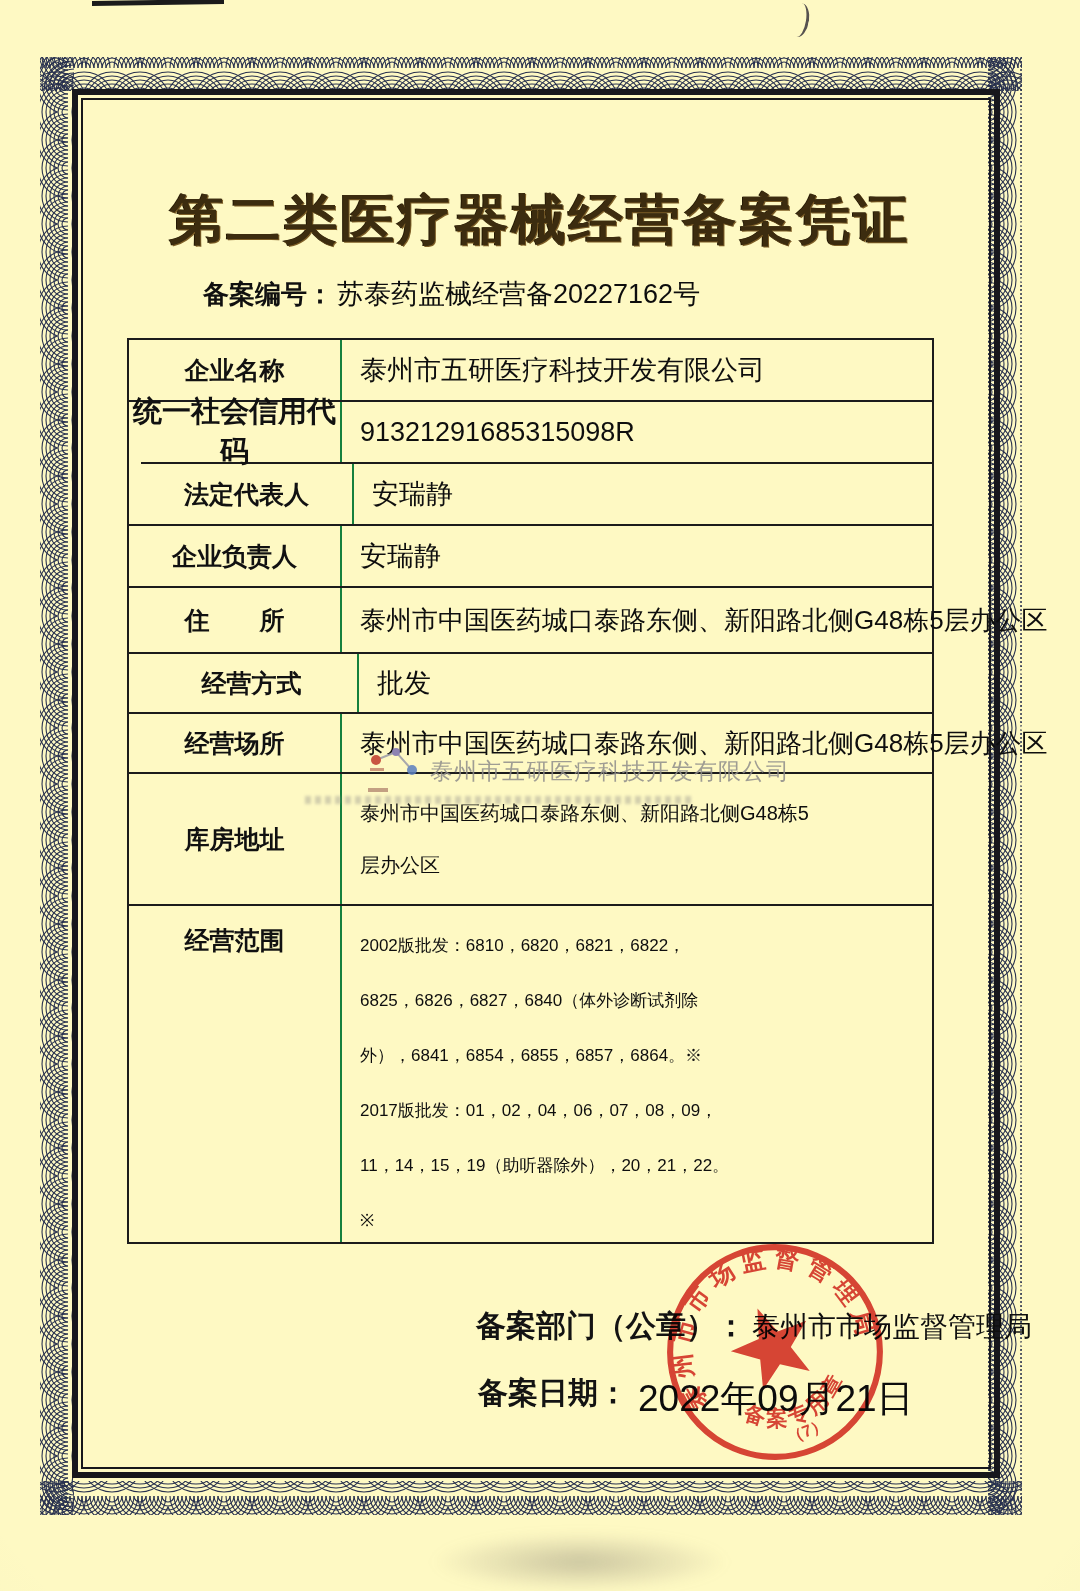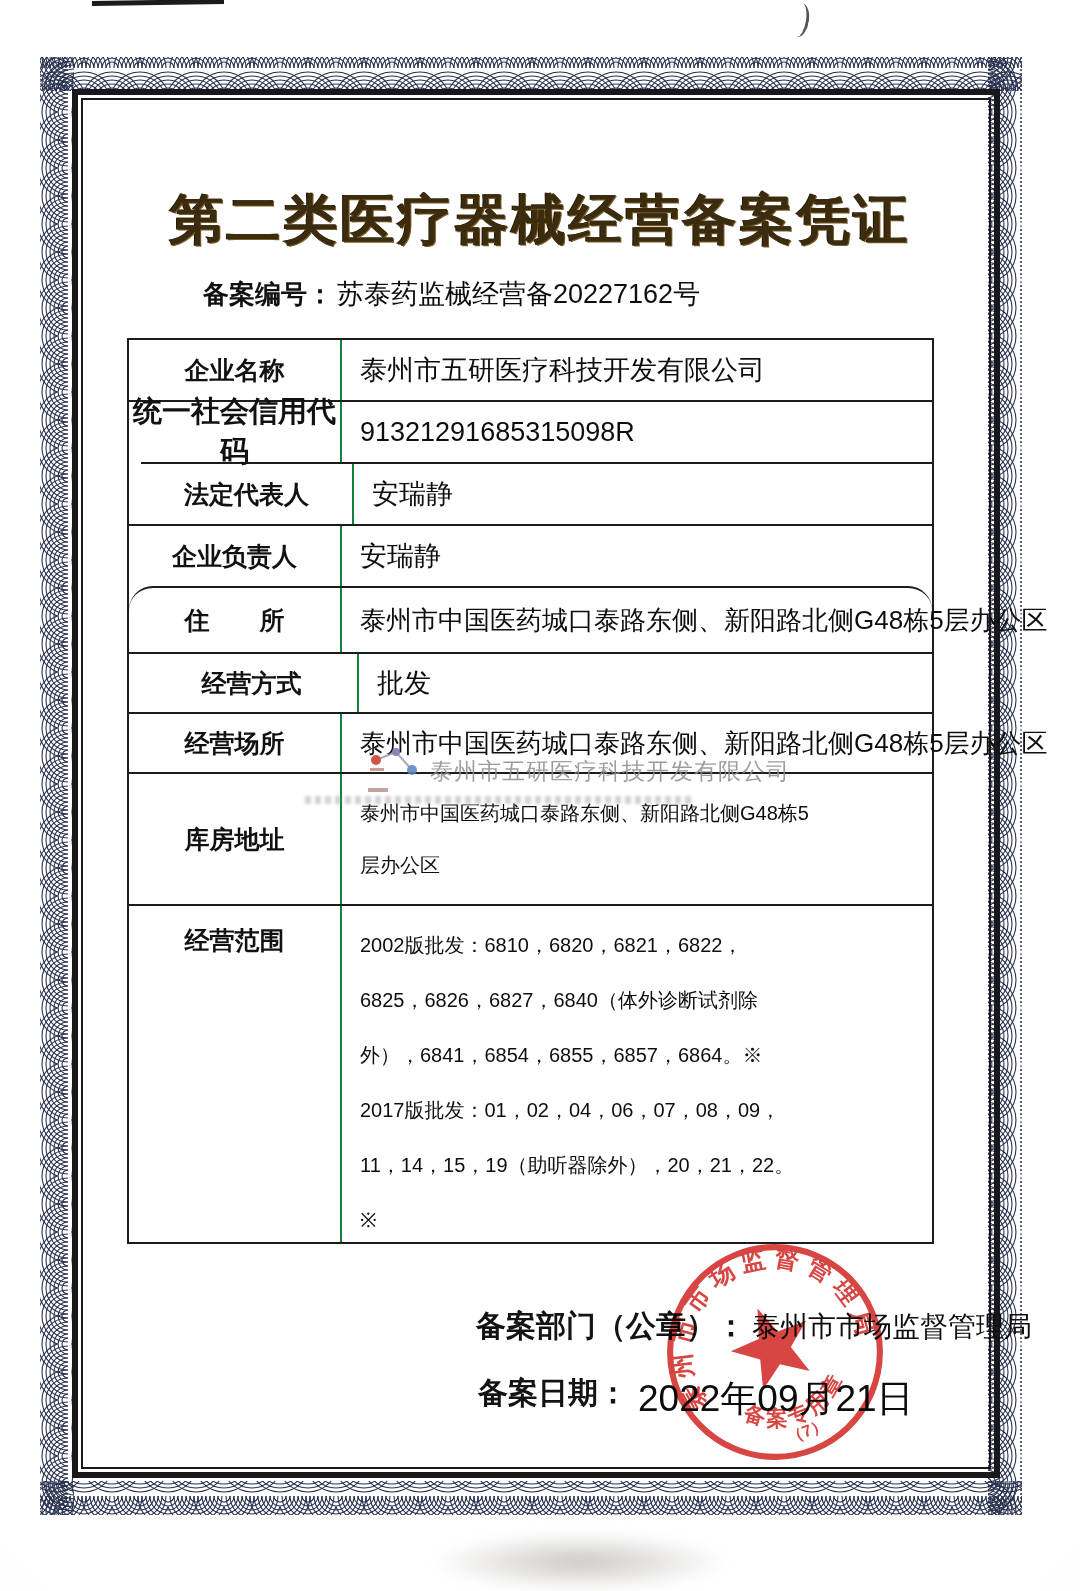--- a/index.html
+++ b/index.html
@@ -1,16 +1,16 @@
 <!DOCTYPE html>
 <html><head>
 <meta charset="utf-8">
 <style>
   html,body{margin:0;padding:0;background:#e9e7e3;}
-  .page{position:relative;width:1080px;height:1591px;background:#ffffff;overflow:hidden;
+  .page{position:relative;width:1080px;height:1591px;background:#fef9c3;overflow:hidden;
         font-family:"Liberation Sans",sans-serif;color:#161616;}
   .page::after{content:"";position:absolute;inset:0;pointer-events:none;
         background:radial-gradient(120% 120% at 50% 40%, rgba(0,0,0,0) 62%, rgba(90,85,80,.09));}
   .gborder{position:absolute;left:0;top:0;z-index:1;}
   .inner-frame{position:absolute;left:72px;top:89px;width:916px;height:1377px;
         border:6px solid #17171c;z-index:1;}
   .inner-frame .thin{position:absolute;inset:3px;border:2px solid #17171c;}
   
   .sliver{position:absolute;left:92px;top:0;width:132px;height:5px;background:#1b1b1b;transform:rotate(-.8deg);z-index:4;}
   .curl{position:absolute;left:790px;top:3px;width:16px;height:34px;border-right:3px solid #575350;
@@ -29,21 +29,21 @@
   .trow{display:flex;}
   .trow + .trow{border-top:2px solid #1c1c1c;}
   .tlabel{width:211px;flex:0 0 211px;border-right:2px solid #15803d;display:flex;
         align-items:center;justify-content:center;text-align:center;
         font-family:"Liberation Serif",serif;font-weight:bold;font-size:25px;color:#111;}
   .tvalue{flex:1;display:flex;align-items:center;padding-left:18px;font-size:27px;color:#0e0e0e;}
   .r2 .tlabel{font-size:29px;}
   .r5 .tvalue,.r7 .tvalue{font-size:26px;white-space:nowrap;}
   .r8 .tvalue{font-size:20px;line-height:52px;white-space:pre;overflow:visible;}
   .r9 .tlabel{align-items:flex-start;padding-top:18px;}
-  .r9 .tvalue{align-items:flex-start;padding-top:12px;font-size:20px;line-height:55px;white-space:pre-wrap;}
+  .r9 .tvalue{align-items:flex-start;padding-top:12px;font-size:17px;line-height:55px;white-space:pre-wrap;}
   
   .watermark{position:absolute;left:366px;top:744px;display:flex;align-items:flex-start;z-index:3;opacity:.85;}
   .wm-text{margin-left:12px;margin-top:12px;font-size:23px;color:#8f8d8b;letter-spacing:1px;}
   .wm-strip{position:absolute;left:305px;top:796px;width:390px;height:8px;z-index:3;opacity:.55;filter:blur(1.4px);
         background:repeating-linear-gradient(90deg, rgba(140,138,136,.7) 0 6px, rgba(140,138,136,0) 6px 10px);}
   
   .dept-row{position:absolute;left:476px;top:1306px;display:flex;align-items:baseline;z-index:2;}
   .date-row{position:absolute;left:478px;top:1366px;display:flex;align-items:baseline;z-index:2;}
   .f-lbl{font-family:"Liberation Serif",serif;font-weight:bold;font-size:30px;color:#131313;}
   .dept-val{font-size:28px;margin-left:6px;color:#0e0e0e;}
@@ -132,21 +132,21 @@
       <div class="tvalue">91321291685315098R</div>
     </div>
     <div class="trow r3" style="height:60px;margin-left:12px;">
       <div class="tlabel">法定代表人</div>
       <div class="tvalue">安瑞静</div>
     </div>
     <div class="trow r4" style="height:60px;">
       <div class="tlabel">企业负责人</div>
       <div class="tvalue">安瑞静</div>
     </div>
-    <div class="trow r5" style="height:64px;border-radius:24px;">
+    <div class="trow r5" style="height:64px;">
       <div class="tlabel">住　　所</div>
       <div class="tvalue">泰州市中国医药城口泰路东侧、新阳路北侧G48栋5层办公区</div>
     </div>
     <div class="trow r6" style="height:58px;padding-left:17px;">
       <div class="tlabel">经营方式</div>
       <div class="tvalue">批发</div>
     </div>
     <div class="trow r7" style="height:58px;">
       <div class="tlabel">经营场所</div>
       <div class="tvalue">泰州市中国医药城口泰路东侧、新阳路北侧G48栋5层办公区</div>

